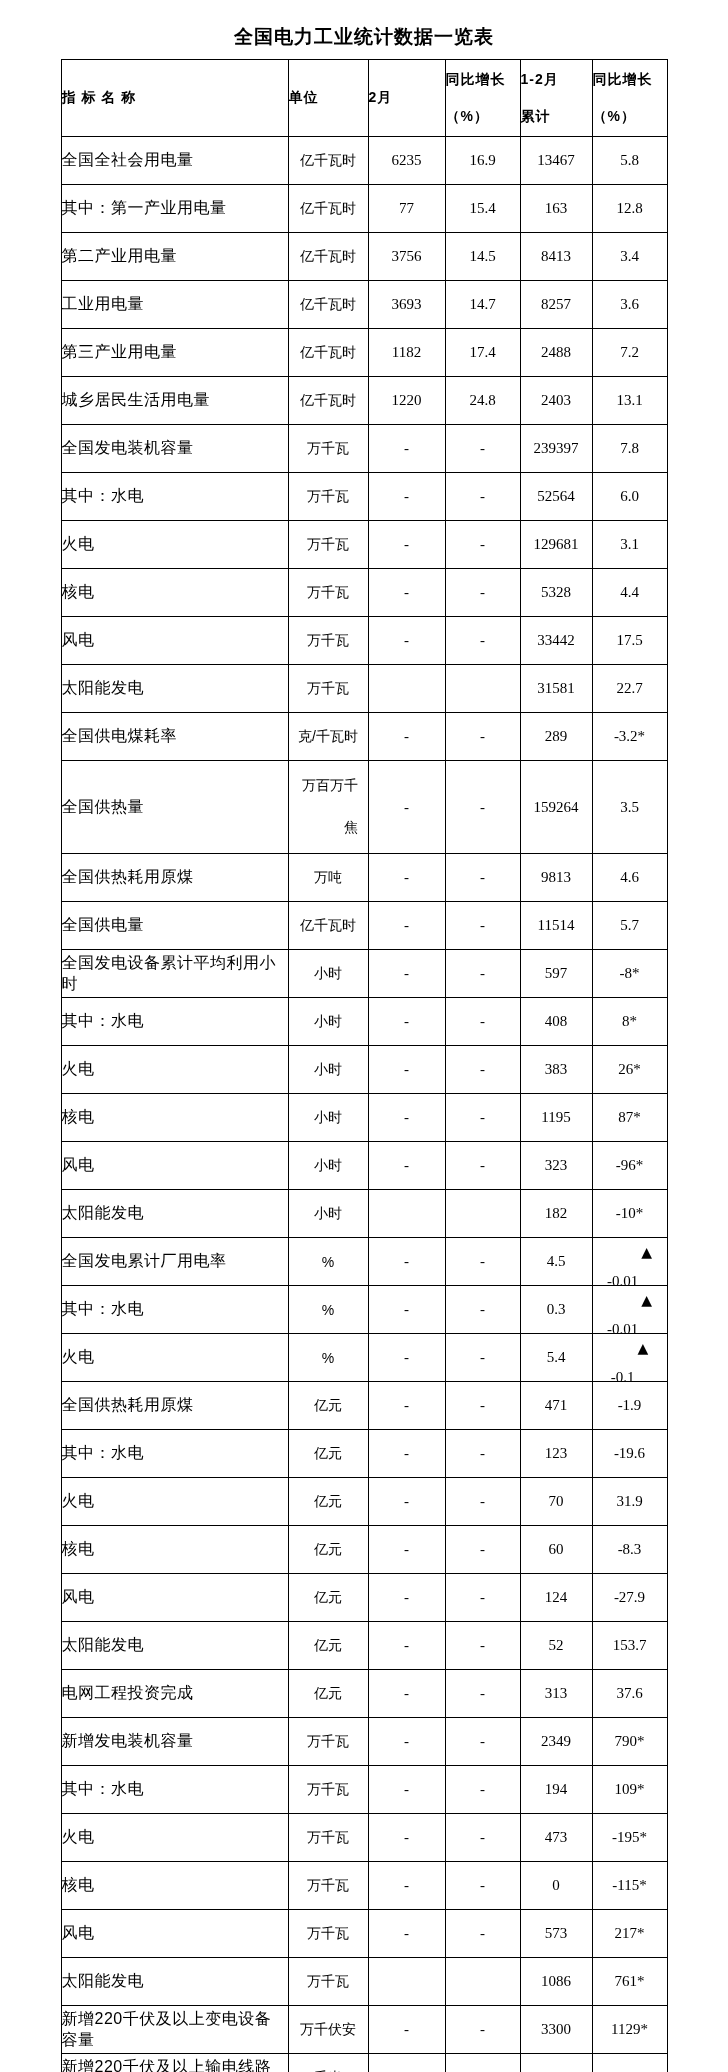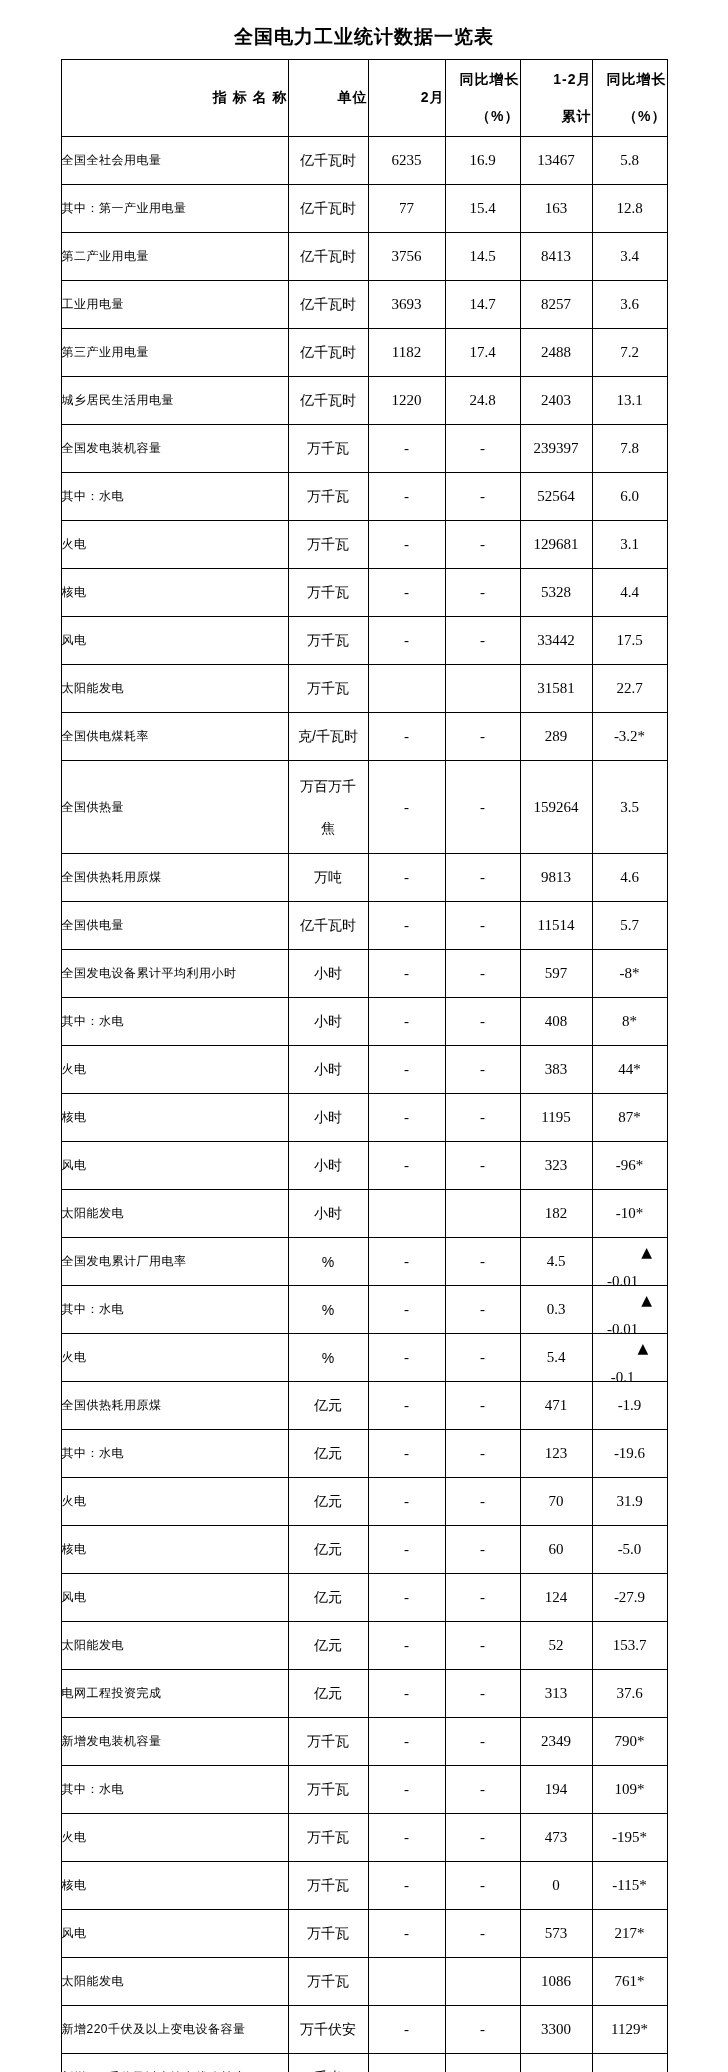--- a/index.html
+++ b/index.html
@@ -33,48 +33,49 @@
   col.w-name{width:227px;}
   col.w-unit{width:80px;}
   col.w-feb{width:77px;}
   col.w-yoy1{width:75px;}
   col.w-cum{width:72px;}
   col.w-yoy2{width:75px;}
 
   
   th.c-head{height:76px;font-weight:700;font-size:14px;}
   .hwrap{
-    display:flex;flex-direction:column;justify-content:center;align-items:flex-end;
+    display:flex;flex-direction:column;justify-content:center;align-items:flex-start;
     gap:19px;min-height:76px;
   }
   .hline{display:block;letter-spacing:1px;}
   .hline:empty{display:none;}
 
   
   td{height:47px;}
   tr.tall td{height:92px;}
   .c-name{
     text-align:left;
-    font-size:12px;
+    font-size:16px;
     letter-spacing:0.5px;
   }
   .c-unit{
     text-align:center;
     font-size:14px;
   }
   .c-num{
     text-align:center;
     font-family:"Liberation Serif",serif;
     font-size:15px;
   }
   tr.tall .unit-text{
     display:inline-block;
     width:60px;
     line-height:3.0;
-    text-align:center;
+    text-align:right;
+    font-family:Liberation Serif, serif;
   }
   
   .ind-0{padding-left:6px;}
   .ind-1{padding-left:62px;}
   .ind-2{padding-left:99px;}
   .ind-3{padding-left:126px;}
   .ind-4{padding-left:86px;}
   .ind-5{padding-left:93px;}
   .ind-6{padding-left:135px;}
   .ind-7{padding-left:114px;}
@@ -288,21 +289,21 @@
           <td class="c-num">-</td>
           <td class="c-num">408</td>
           <td class="c-num"><span>8*</span></td>
         </tr>
         <tr>
           <td class="c-name ind-6">火电</td>
           <td class="c-unit"><span class="unit-text">小时</span></td>
           <td class="c-num">-</td>
           <td class="c-num">-</td>
           <td class="c-num">383</td>
-          <td class="c-num"><span>44*</span></td>
+          <td class="c-num"><span>26*</span></td>
         </tr>
         <tr>
           <td class="c-name ind-6">核电</td>
           <td class="c-unit"><span class="unit-text">小时</span></td>
           <td class="c-num">-</td>
           <td class="c-num">-</td>
           <td class="c-num">1195</td>
           <td class="c-num"><span>87*</span></td>
         </tr>
         <tr>
@@ -368,21 +369,21 @@
           <td class="c-num">-</td>
           <td class="c-num">70</td>
           <td class="c-num"><span>31.9</span></td>
         </tr>
         <tr>
           <td class="c-name ind-6">核电</td>
           <td class="c-unit"><span class="unit-text">亿元</span></td>
           <td class="c-num">-</td>
           <td class="c-num">-</td>
           <td class="c-num">60</td>
-          <td class="c-num"><span>-5.0</span></td>
+          <td class="c-num"><span>-8.3</span></td>
         </tr>
         <tr>
           <td class="c-name ind-6">风电</td>
           <td class="c-unit"><span class="unit-text">亿元</span></td>
           <td class="c-num">-</td>
           <td class="c-num">-</td>
           <td class="c-num">124</td>
           <td class="c-num"><span>-27.9</span></td>
         </tr>
         <tr>

